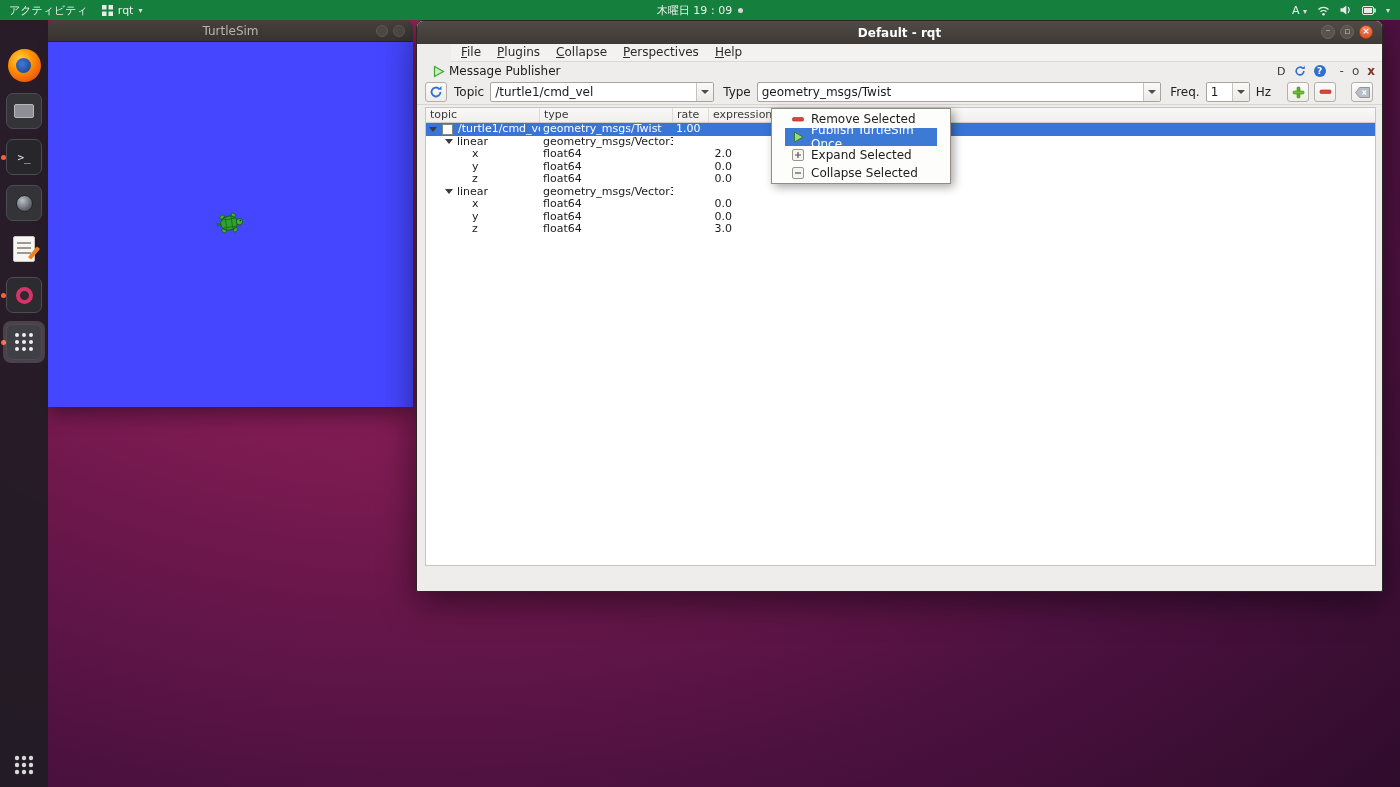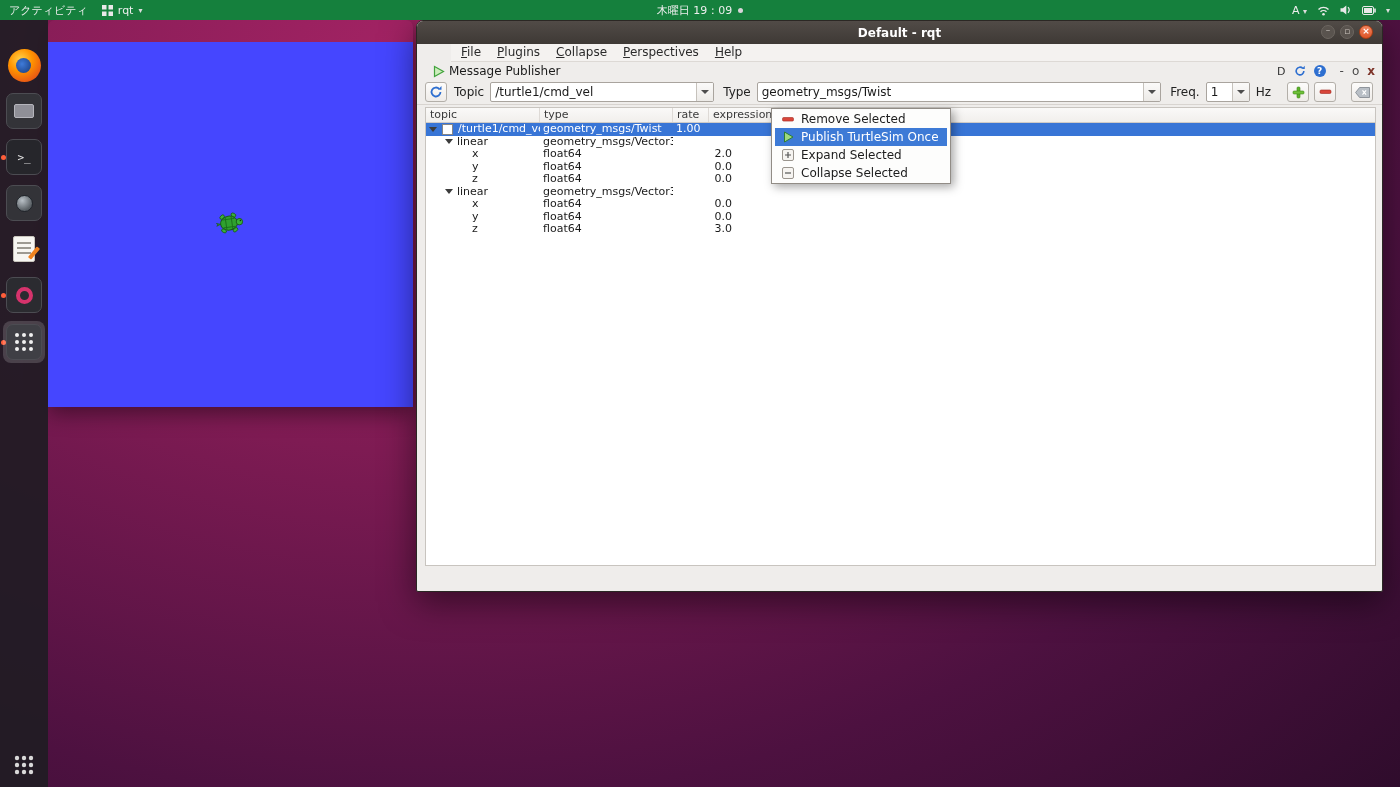--- a/index.html
+++ b/index.html
@@ -62,22 +62,22 @@
   .wbtn.min::after { content:"–"; }
   .wbtn.max::after { content:"▫"; top:0; }
   .wbtn.close { background:linear-gradient(#f2855f,#dd5427); border-color:#a63d14; }
   .wbtn.close::after { content:"×"; color:#fff; font-weight:bold; top:0; }
 
   #rqt .menubar { position:absolute; left:0; top:23px; right:0; height:18px; background:#f4f2f0;
     border-bottom:1px solid #ddd9d5; display:flex; align-items:center; padding-left:2px;margin-left:34px; }
   .mi { font-size:12px; color:#2b2b2b; padding:0 8px; line-height:17px; }
   .mi::first-letter { text-decoration:underline; }
 
-  #rqt .plugin-header { position:absolute; left:0; top:41px; right:0; height:18px; background:#efedeb;
-    display:flex; align-items:center; padding-left:16px; }
+  #rqt .plugin-header { position:absolute; left:8px; top:41px; right:0; height:18px; background:#efedeb;
+    display:flex; align-items:center; padding-left:8px; }
   .ph-title { font-size:12px; color:#1c1c1c; margin-left:4px; }
   .ph-right { margin-left:auto; display:flex; align-items:center; gap:8px; padding-right:7px; font-size:11px; color:#333; }
   .help-ico { width:12px; height:12px; border-radius:50%; background:#2e6fd0; color:#fff; font-size:9px; font-weight:bold;
     display:flex; align-items:center; justify-content:center; }
   .ph-min, .ph-float { font-size:12px; color:#4a4a4a; line-height:12px; }
   .ph-close { font-size:12px; color:#7d3328; font-weight:bold; line-height:12px; }
 
   #rqt .toolbar { position:absolute; left:0; top:59px; right:0; height:25px; background:#efedeb;
     border-bottom:1px solid #d8d4d0; display:flex; align-items:center; padding:0 9px 0 8px; }
   .tool-btn { width:22px; height:20px; background:linear-gradient(#fdfcfb,#efece9); border:1px solid #b3afa9;
@@ -100,21 +100,21 @@
   .tc { display:flex; align-items:center; }
   .i1 { padding-left:3px; } .i2 { padding-left:19px; } .i3 { padding-left:46px; }
   .tree-arrow { width:0; height:0; border-left:4px solid transparent; border-right:4px solid transparent;
     border-top:5px solid #3c3c3c; margin-right:4px; flex:none; }
   .cbx { width:11px; height:11px; background:#fff; border:1px solid #868686; margin:0 5px 0 1px; flex:none; }
   .ctype { padding-left:3px; } .crate { padding-left:3px; } .cexpr { text-align:right; padding-right:3px; }
   .trow.sel { background:#3875d6; color:#fff; }
 
   
   #ctx-menu { position:absolute; left:354px; top:87px; width:180px; background:#fdfdfc;
-    border:1px solid #918c86; box-shadow:3px 3px 9px rgba(0,0,0,0.35); z-index:40; padding:1px 3px; }
+    border:1px solid #918c86; box-shadow:3px 3px 9px rgba(0,0,0,0.35); z-index:40; padding:1px 13px; }
   .cm-item { height:18px; display:flex; align-items:center; font-size:12px; color:#1c1c1c; padding-left:5px; }
   .cm-item.sel { background:#3d7ad6; color:#fff; }
   .cm-ico { width:16px; display:flex; justify-content:center; align-items:center; margin-right:5px; flex:none; }
 
   
   #turtle { position:absolute; left:167px; top:168px; width:30px; height:26px; transform:rotate(-8deg); }
 </style>
 </head>
 <body>
 
@@ -221,20 +221,27 @@
           <circle cx="19" cy="12" r="2.2"></circle>
         <circle cx="5" cy="19" r="2.2"></circle>
           <circle cx="12" cy="19" r="2.2"></circle>
           <circle cx="19" cy="19" r="2.2"></circle>
       </g>
     </svg>
   </div>
 </div>
 
 <div id="turtlesim">
+  <div class="titlebar">
+    <span class="t-title">TurtleSim</span>
+    <span class="tbtns">
+      <span class="tbtn"></span>
+      <span class="tbtn"></span>
+    </span>
+  </div>
   <div id="ts-canvas">
     <svg id="turtle" viewBox="0 0 30 26">
       <ellipse cx="14" cy="13" rx="8.5" ry="7" fill="#2fa12f" stroke="#1a5c1a" stroke-width="1"></ellipse>
       <path d="M8 9 L20 9 M8 17 L20 17 M11 6.5 L11 19.5 M17 6.5 L17 19.5" stroke="#1a6e1a" stroke-width="0.9" fill="none"></path>
       <circle cx="24.5" cy="13" r="3.2" fill="#39b039" stroke="#1a5c1a" stroke-width="0.9"></circle>
       <circle cx="25.6" cy="12" r="0.7" fill="#0c330c"></circle>
       <ellipse cx="8" cy="6" rx="2.6" ry="1.7" fill="#39b039" stroke="#1a5c1a" stroke-width="0.8" transform="rotate(-35 8 6)"></ellipse>
       <ellipse cx="8" cy="20" rx="2.6" ry="1.7" fill="#39b039" stroke="#1a5c1a" stroke-width="0.8" transform="rotate(35 8 20)"></ellipse>
       <ellipse cx="19.5" cy="5.5" rx="2.6" ry="1.7" fill="#39b039" stroke="#1a5c1a" stroke-width="0.8" transform="rotate(35 19.5 5.5)"></ellipse>
       <ellipse cx="19.5" cy="20.5" rx="2.6" ry="1.7" fill="#39b039" stroke="#1a5c1a" stroke-width="0.8" transform="rotate(-35 19.5 20.5)"></ellipse>

